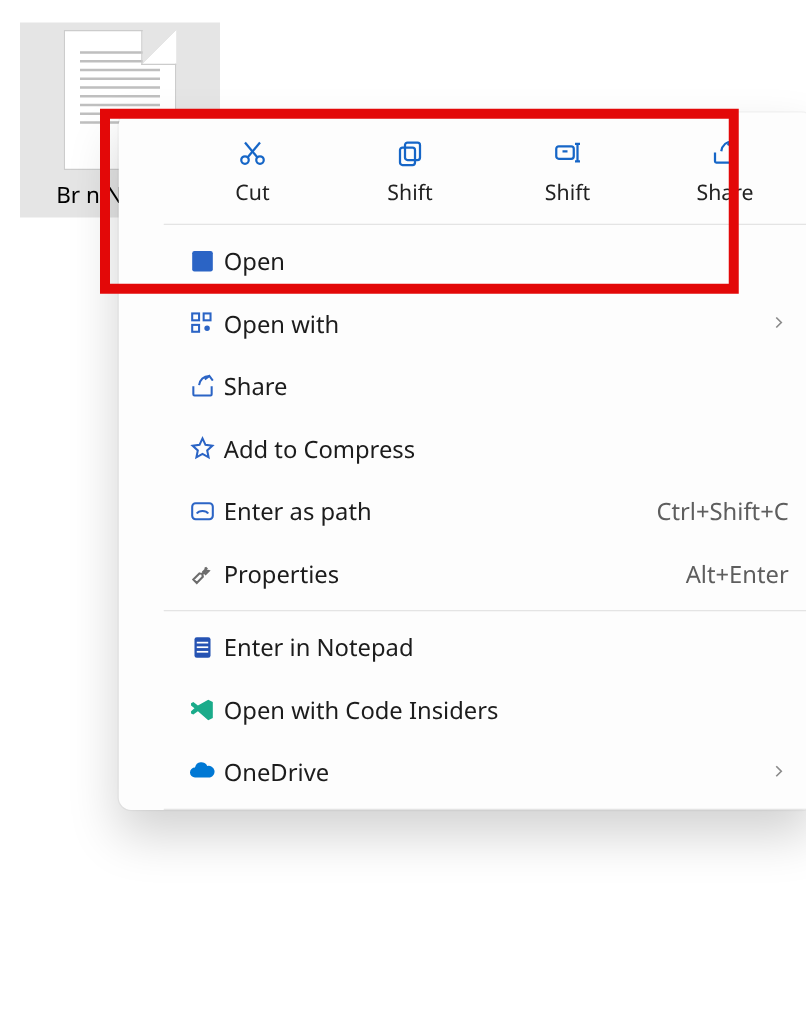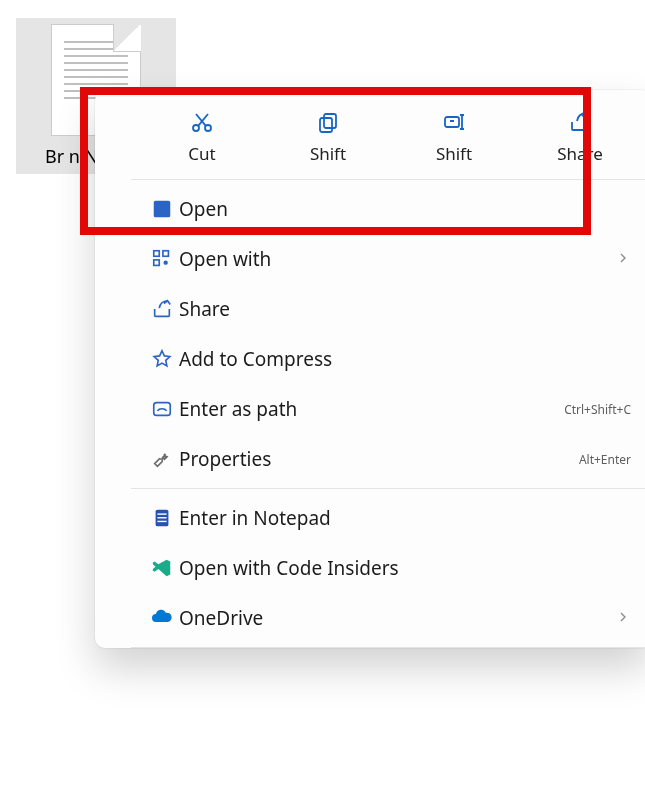--- a/index.html
+++ b/index.html
@@ -77,21 +77,21 @@
     .item{
       display:flex; align-items:center;
       padding:12px 20px 12px 18px;
       gap:4px;
       cursor:pointer;
       font-size:19px;
       color:#1c1c1c;
     }
     .item .mi{ width:26px; height:26px; display:flex;align-items:center;justify-content:center;}
     .item .label{ flex:1; }
-    .item .shortcut{ font-size:12px; color:#5e5e5e; }
+    .item .shortcut{ font-size:19px; color:#5e5e5e; }
     .chev{ color:#8a8a8a; }
     
     .highlight{
       position:absolute;
       left:80px; top:87px;
       width:511px; height:148px;
       border:8px solid #e30808;
       pointer-events:none;
     }
   </style>

